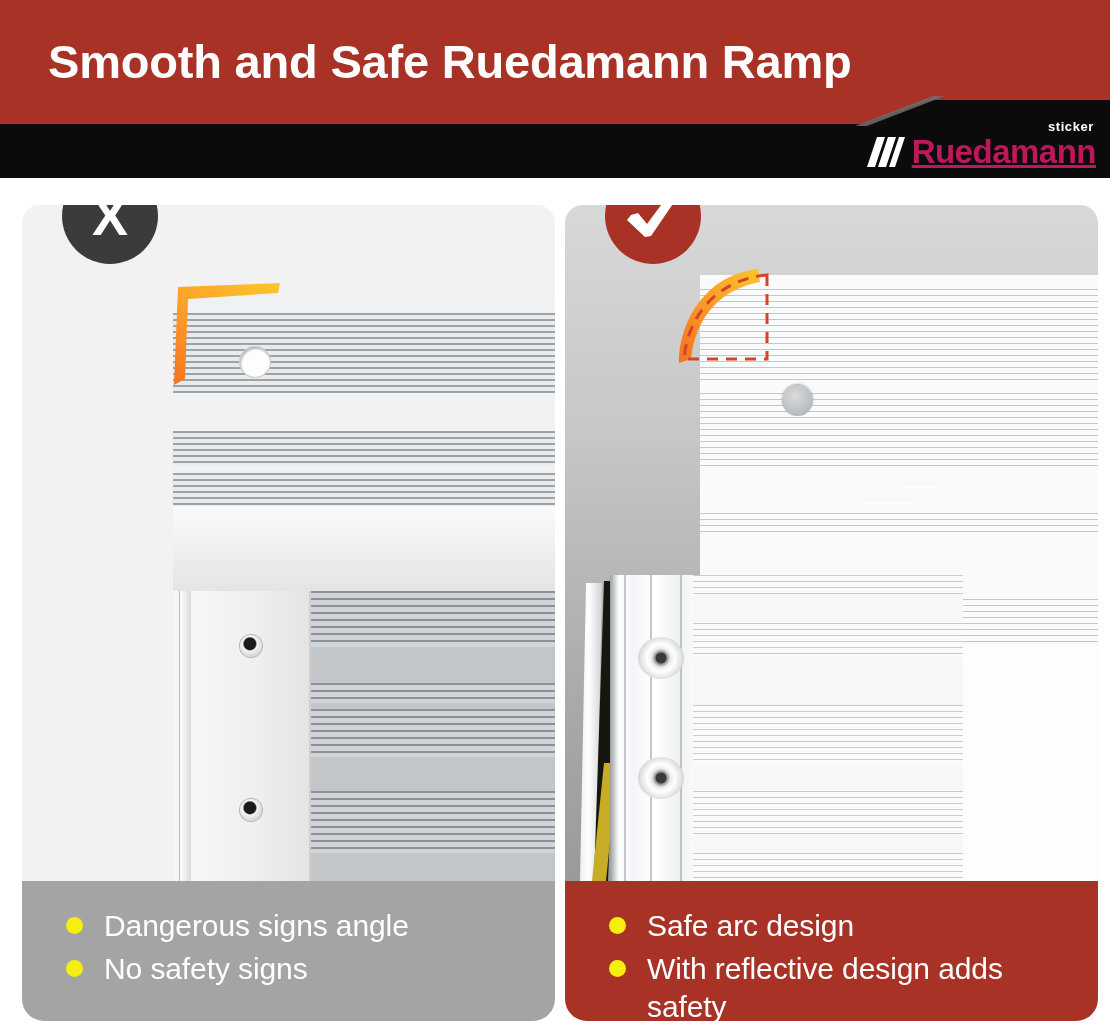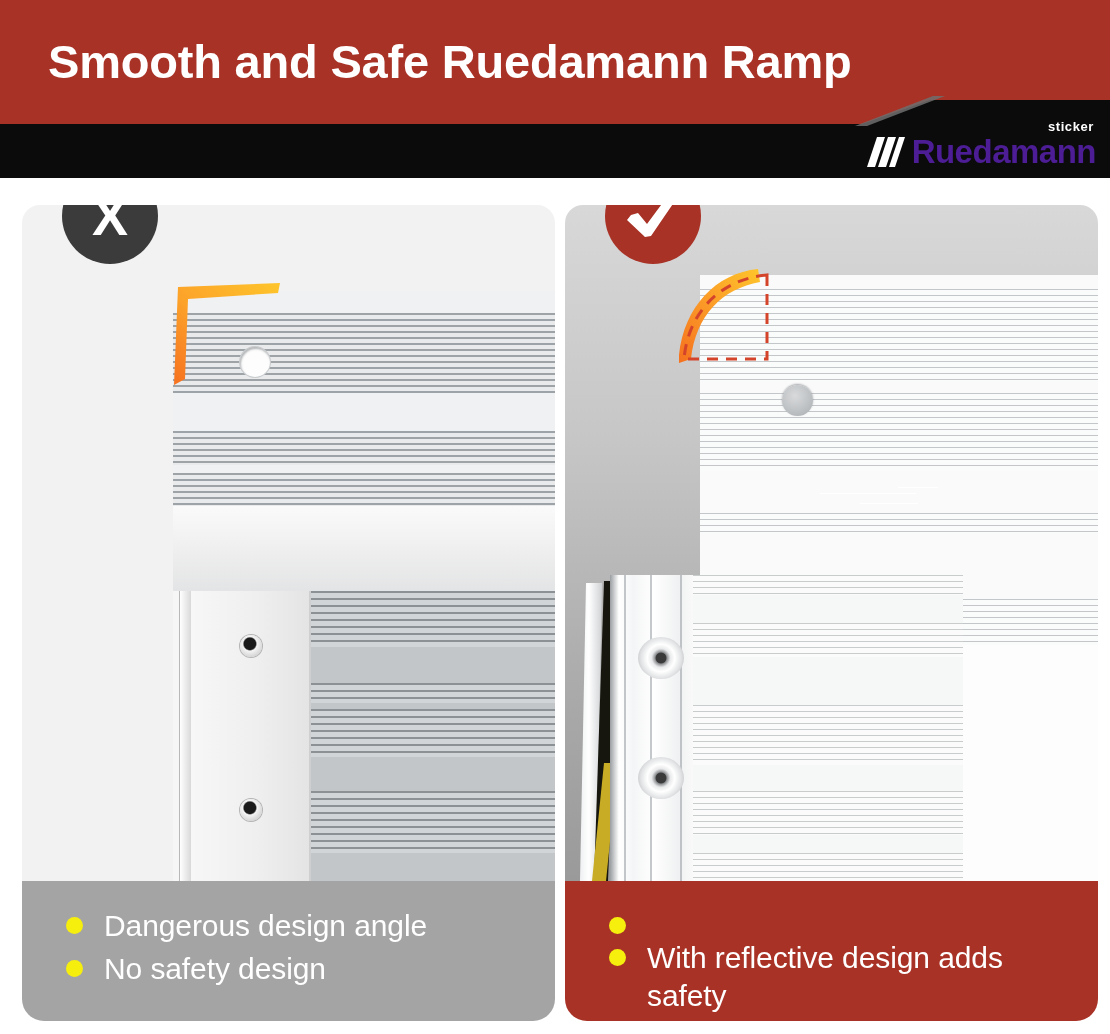--- a/index.html
+++ b/index.html
@@ -84,25 +84,26 @@
   }
   .logo-main-row {
     display: flex;
     align-items: center;
     gap: 7px;
   }
   .logo-slashes {
     display: block;
   }
   .logo-name {
-    color: #4c1d95;
+    color: #be185d;
     font-size: 33px;
     font-weight: bold;
     letter-spacing: -0.5px;
     line-height: 34px;
+    text-decoration: underline;
   }
 
   
   .panels {
     position: absolute;
     left: 0; top: 178px;
     width: 1110px;
     height: 856px;
   }
 
@@ -458,25 +459,25 @@
       </svg>
 
       <div class="badge badge-x">
         <span class="badge-x-glyph">X</span>
       </div>
     </div>
 
     <div class="caption caption-left">
       <div class="bullet-row">
         <span class="bullet-dot"></span>
-        <span class="bullet-text">Dangerous design angle</span>
+        <span class="bullet-text">Dangerous signs angle</span>
       </div>
       <div class="bullet-row">
         <span class="bullet-dot"></span>
-        <span class="bullet-text">No safety design</span>
+        <span class="bullet-text">No safety signs</span>
       </div>
     </div>
   </div>
 
   <div class="panel panel-right">
 
     <div class="photo photo-right">
 
       <div class="r-ramp">
         <div class="r-plain" style="top:0;height:14px"></div>
@@ -533,20 +534,21 @@
       <div class="badge badge-chk">
         <svg width="56" height="50" viewBox="0 0 56 50">
           <polygon points="6,24 2,29 20,46 26,45 54,4 48,2 42,6 22,33 13,22" fill="#ffffff"></polygon>
         </svg>
       </div>
     </div>
 
     <div class="caption caption-right">
       <div class="bullet-row">
         <span class="bullet-dot"></span>
+        <span class="bullet-text">Safe arc design</span>
       </div>
       <div class="bullet-row">
         <span class="bullet-dot"></span>
         <span class="bullet-text">With reflective design adds safety</span>
       </div>
     </div>
   </div>
 
 </div>
 

